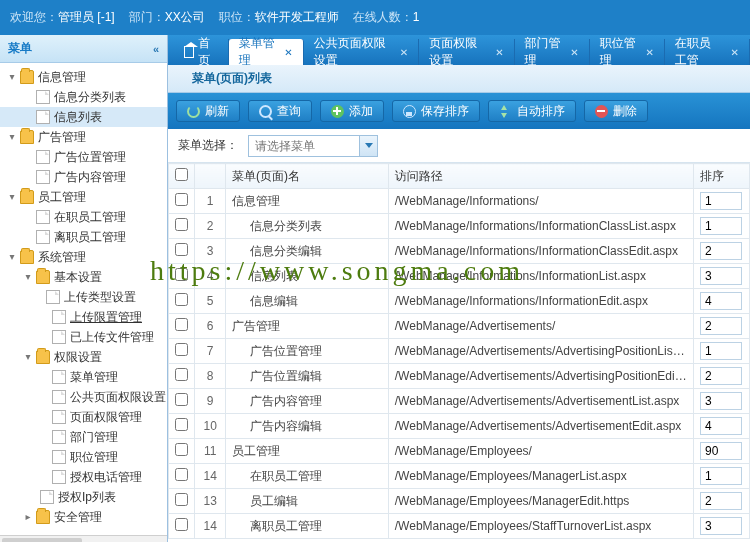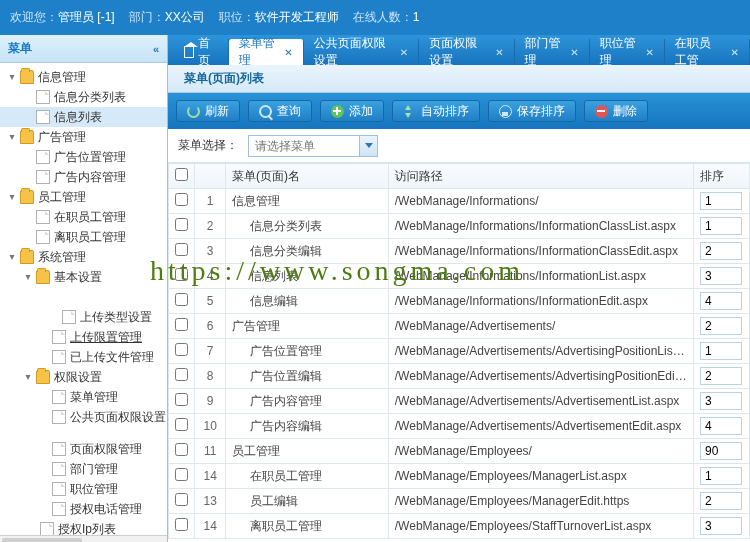--- a/index.html
+++ b/index.html
@@ -24,21 +24,21 @@
   .scroll-x .thumb{position:absolute;left:2px;top:2px;width:80px;height:12px;background:#cfcfcf;border-radius:2px;}
   .main { flex:1; display:flex; flex-direction:column; overflow:hidden; }
   .tabs { height:30px; background: linear-gradient(#2d94da,#1773bd); display:flex; align-items:flex-end; padding-left:6px; gap:0; }
   .tab { height:26px; display:flex; align-items:center; padding:0 10px; color:#fff; font-size:12px; border-right:1px solid #1b6bb0; cursor:pointer; position:relative; }
   .tab .home-ico{display:inline-block;width:12px;height:12px;border:1px solid #fff;margin-right:4px;position:relative;}
   .tab .home-ico::before{content:"";position:absolute;top:-5px;left:-1px;border-left:7px solid transparent;border-right:7px solid transparent;border-bottom:5px solid #fff;}
   .tab .x{margin-left:8px;font-size:10px;color:#cfe6f7;}
   .tab.active{ background:#fff; color:#1773bd; border-radius:3px 3px 0 0; }
   .tab.active .x{color:#1773bd;}
   .content{flex:1;background:#fff;overflow:hidden;display:flex;flex-direction:column;}
-  .panel-title{height:28px;background:linear-gradient(#eaf4fc,#d5e9f8);border-bottom:1px solid #a7cbe8;color:#15679d;font-weight:bold;display:flex;align-items:center;padding:0 16px;}
+  .panel-title{height:28px;background:linear-gradient(#eaf4fc,#d5e9f8);border-bottom:1px solid #a7cbe8;color:#15679d;font-weight:bold;display:flex;align-items:center;padding:0 24px;}
   .toolbar{height:36px;background:linear-gradient(#2992d6,#1575bf);display:flex;align-items:center;padding:0 8px;gap:8px;}
   .btn{height:22px;display:flex;align-items:center;gap:5px;padding:0 10px;border-radius:3px;background:linear-gradient(#3aa1e0,#1f7fc5);border:1px solid #1567a6;color:#fff;cursor:pointer;font-size:12px;}
   .btn .bi{width:13px;height:13px;display:inline-block;border-radius:50%;}
   .bi-refresh{border:2px solid #9fe0a0;border-top-color:transparent;}
   .bi-search{border:2px solid #cde7ff;position:relative;}
   .bi-search::after{content:"";position:absolute;right:-3px;bottom:-3px;width:5px;height:2px;background:#cde7ff;transform:rotate(45deg);}
   .bi-add{background:#5fc35f;position:relative;}
   .bi-add::before,.bi-add::after{content:"";position:absolute;background:#fff;}
   .bi-add::before{left:5px;top:2px;width:2px;height:8px;}
   .bi-add::after{left:2px;top:5px;width:8px;height:2px;}
@@ -136,21 +136,21 @@
         <div class="node" style="padding-left: 6px;">
           <span class="tgl">▾</span>
           <span class="ico ico-folder"></span>
           <span>系统管理</span>
         </div>
         <div class="node" style="padding-left: 22px;">
           <span class="tgl">▾</span>
           <span class="ico ico-folder"></span>
           <span>基本设置</span>
         </div>
-        <div class="node" style="padding-left: 48px; margin-top: 20px;">
+        <div class="node" style="padding-left: 32px;">
           <span class="tgl"></span>
           <span class="ico ico-page"></span>
           <span>上传类型设置</span>
         </div>
         <div class="node" style="padding-left: 38px; text-decoration: underline;">
           <span class="tgl"></span>
           <span class="ico ico-page"></span>
           <span>上传限置管理</span>
         </div>
         <div class="node" style="padding-left: 38px;">
@@ -166,21 +166,21 @@
         <div class="node" style="padding-left: 38px;">
           <span class="tgl"></span>
           <span class="ico ico-page"></span>
           <span>菜单管理</span>
         </div>
         <div class="node" style="padding-left: 38px;">
           <span class="tgl"></span>
           <span class="ico ico-page"></span>
           <span>公共页面权限设置</span>
         </div>
-        <div class="node" style="padding-left: 38px; margin-top: 12px;">
+        <div class="node" style="padding-left: 38px;">
           <span class="tgl"></span>
           <span class="ico ico-page"></span>
           <span>页面权限管理</span>
         </div>
         <div class="node" style="padding-left: 38px;">
           <span class="tgl"></span>
           <span class="ico ico-page"></span>
           <span>部门管理</span>
         </div>
         <div class="node" style="padding-left: 38px;">
@@ -251,26 +251,26 @@
           </div>
         <div class="btn">
             <span class="bi bi-search"></span>
             <span>查询</span>
           </div>
         <div class="btn">
             <span class="bi bi-add"></span>
             <span>添加</span>
           </div>
         <div class="btn">
+            <span class="bi bi-save"></span>
+            <span>保存排序</span>
+          </div>
+        <div class="btn">
             <span class="bi bi-sort"></span>
             <span>自动排序</span>
-          </div>
-        <div class="btn">
-            <span class="bi bi-save"></span>
-            <span>保存排序</span>
           </div>
         <div class="btn">
             <span class="bi bi-del"></span>
             <span>删除</span>
           </div>
       </div>
       <div class="filter-row">
         <label>菜单选择：</label>
         <div class="combo">
           <input placeholder="请选择菜单" style="">

